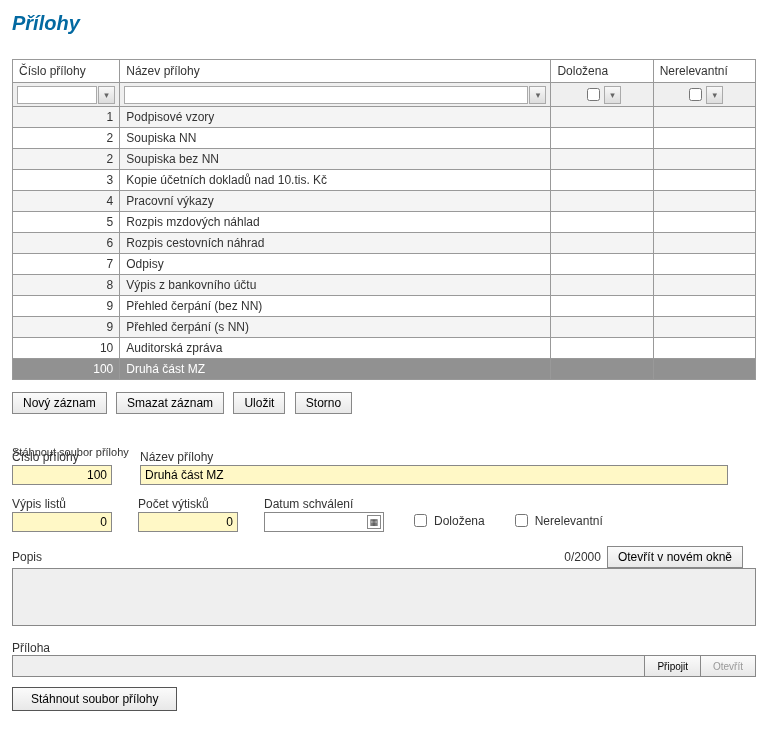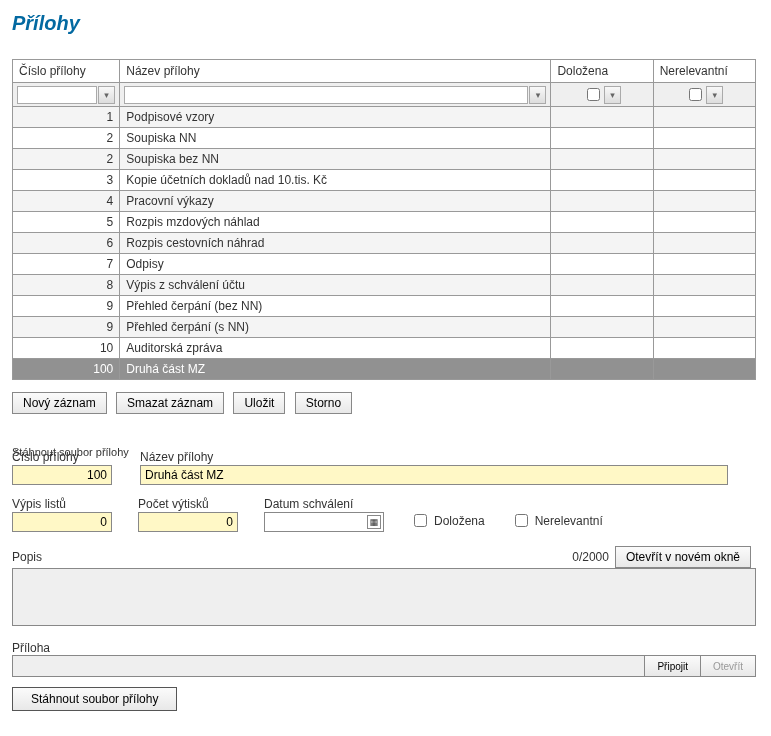--- a/index.html
+++ b/index.html
@@ -257,21 +257,21 @@
         <td class="col-check"></td>
       </tr>
       <tr class="data-row">
         <td class="col-num">7</td>
         <td>Odpisy</td>
         <td class="col-check"></td>
         <td class="col-check"></td>
       </tr>
       <tr class="data-row">
         <td class="col-num">8</td>
-        <td>Výpis z schválení účtu</td>
+        <td>Výpis z bankovního účtu</td>
         <td class="col-check"></td>
         <td class="col-check"></td>
       </tr>
       <tr class="data-row">
         <td class="col-num">9</td>
         <td>Přehled čerpání (bez NN)</td>
         <td class="col-check"></td>
         <td class="col-check"></td>
       </tr>
       <tr class="data-row">
@@ -338,21 +338,21 @@
   <div class="form-field check-group">
     <input type="checkbox" style="">
     <span>Nerelevantní</span>
   </div>
 </div>
 
 <div class="popis-header">
   <label>Popis</label>
   <span class="popis-spacer"></span>
   <span class="popis-count">0/2000</span>
-  <button class="btn" style="margin-right:8px">Otevřít v novém okně</button>
+  <button class="btn" style="margin-right:16px">Otevřít v novém okně</button>
 </div>
 <textarea class="popis-area" style=""></textarea>
 
 <div class="priloha-wrap">
   <label>Příloha</label>
   <div class="priloha-bar">
     <span class="priloha-name"></span>
     <button>Připojit</button>
     <button disabled="">Otevřít</button>
   </div>

